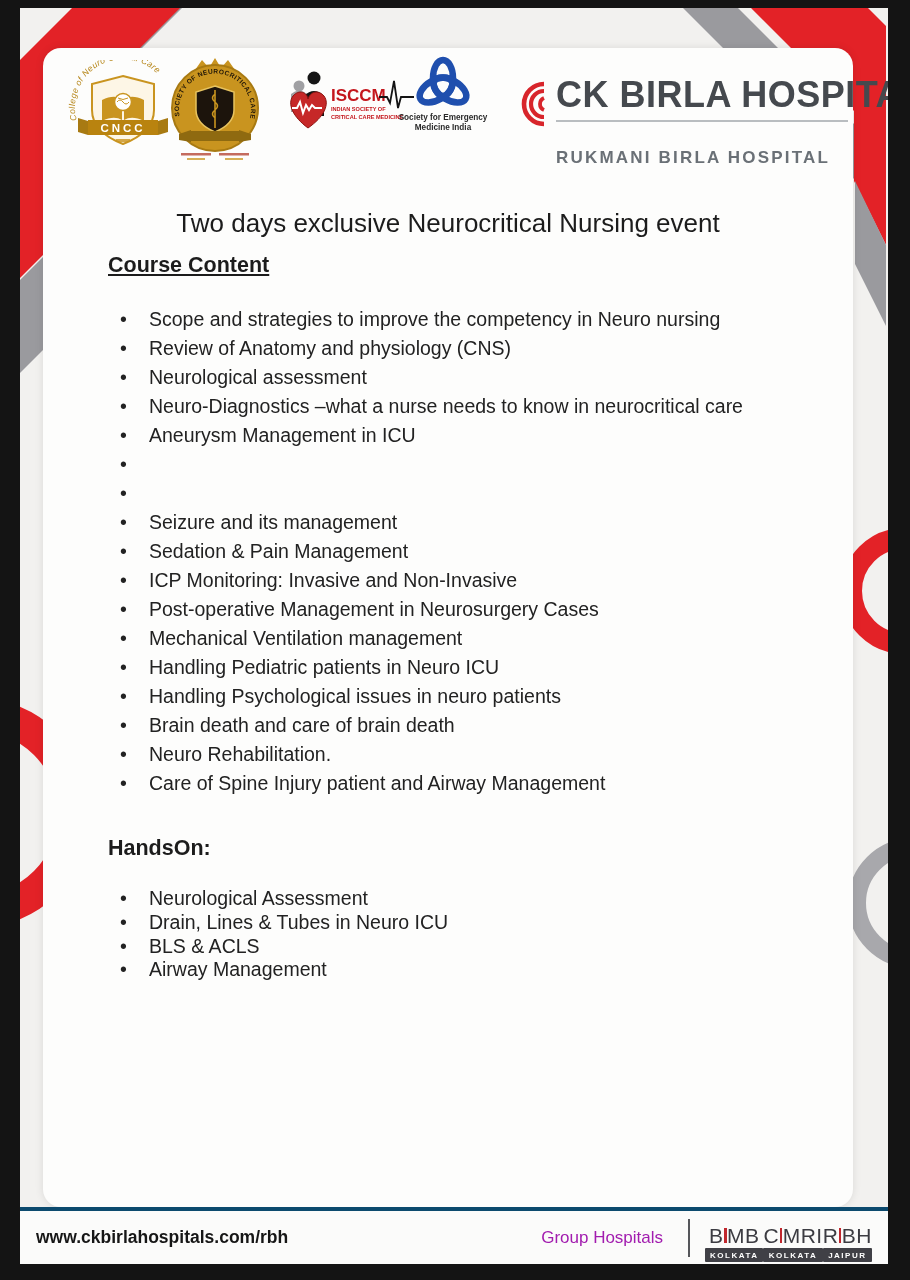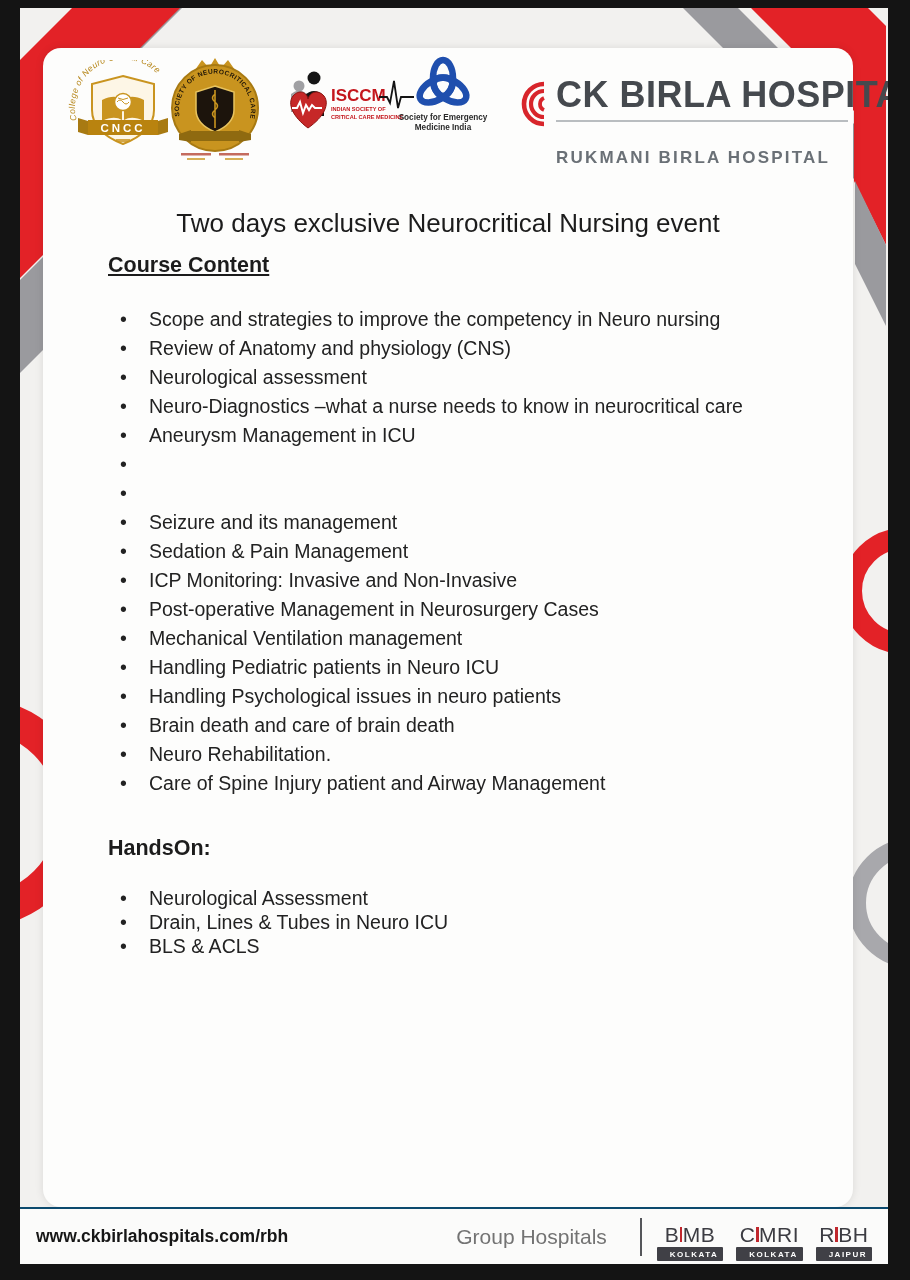--- a/index.html
+++ b/index.html
@@ -55,32 +55,32 @@
   .course-list  { top:257px; }
   .handson-list { top:839px; }
   .course-list  .li { line-height:29px;align-items:flex-end;  }
   .handson-list .li { line-height:23.8px; }
   .li { display:flex; }
   .li .dot { width:29px; flex:0 0 29px; }
   .li .dot::before { content:"\2022"; }
 
   
   .footer { position:absolute; left:0; top:1199px; width:868px; height:57px;
-            background:#fbfbfa; border-top:2px solid #0c4a6e; z-index:6;
+            background:#fbfbfa; border-top:4px solid #0c4a6e; z-index:6;
             display:flex; align-items:center; }
   .site { position:absolute; left:16px; font-size:17.5px; font-weight:bold; color:#161616; }
   .footer-right { position:absolute; right:16px; height:100%; display:flex; align-items:center; gap:15px; }
-  .group-label { font-size:21px; color:#737373; margin-right:18px; }
+  .group-label { font-size:17px; color:#a21caf; margin-right:10px; }
   .fdivider { width:2px; height:38px; background:#55565a; }
-  .hosp-list { display:flex; gap:13px; align-items:flex-start;margin-top:12px; }
+  .hosp-list { display:flex; align-items:flex-start;margin-top:12px; }
   .hosp { text-align:center; }
   .hosp-name { font-size:21px; color:#3c3c42; letter-spacing:.5px; line-height:21px; white-space:nowrap; }
   .stem { display:inline-block; width:2.5px; height:15px; background:#c0272d; margin:0 .5px; }
   .hosp-city { margin-top:2px; background:#404046; color:#fff; font-size:8px; font-weight:bold;
-               letter-spacing:1.5px; padding:3px 5px 2px 13px; border-radius:1px; white-space:nowrap; }
+               letter-spacing:1.5px; padding:3px 5px 2px 5px; border-radius:1px; white-space:nowrap; }
   svg text { font-family:"Liberation Sans", sans-serif; }
 </style>
 </head>
 <body>
 
 <div class="page">
 
   <div class="deco tl-gray"></div>
   <div class="deco tl-red"></div>
   <div class="deco tl-gray2"></div>
@@ -258,20 +258,24 @@
         <span>Neurological Assessment</span>
       </div>
         <div class="li">
         <span class="dot"></span>
         <span>Drain, Lines &amp; Tubes in Neuro ICU</span>
       </div>
         <div class="li">
         <span class="dot"></span>
         <span>BLS &amp; ACLS</span>
       </div>
+        <div class="li">
+        <span class="dot"></span>
+        <span>Airway Management</span>
+      </div>
       </div>
   </div>
 
   <div class="footer">
     <div class="site">www.ckbirlahospitals.com/rbh</div>
     <div class="footer-right">
       <div class="group-label">Group Hospitals</div>
       <div class="fdivider"></div>
       <div class="hosp-list">
           <div class="hosp">

